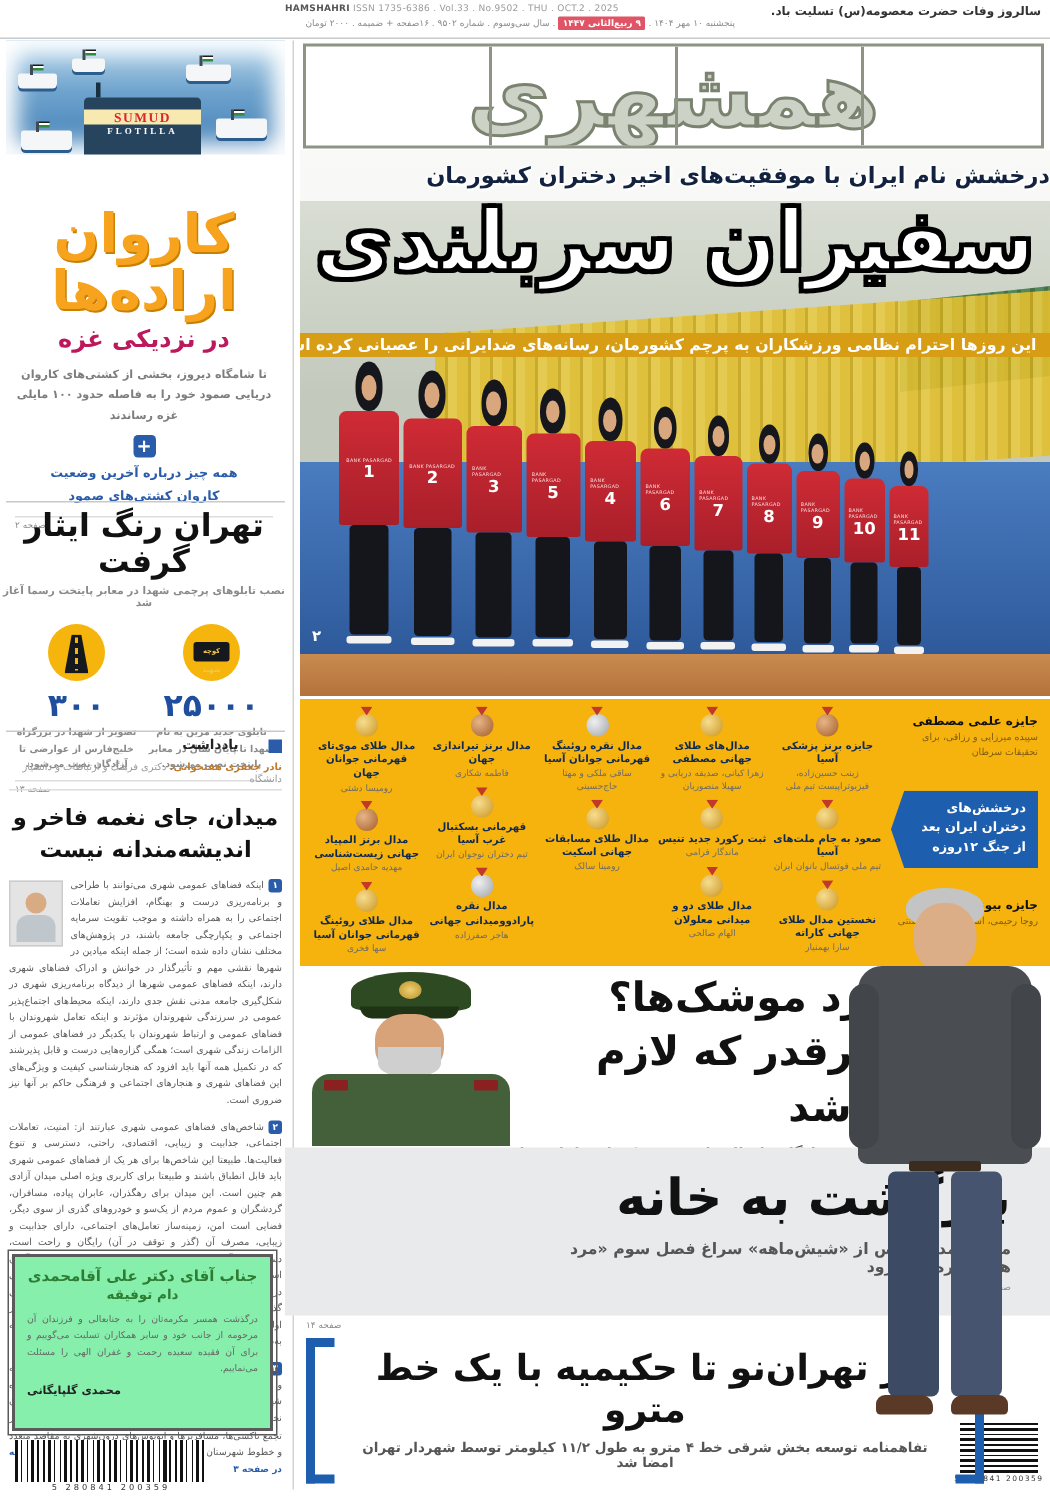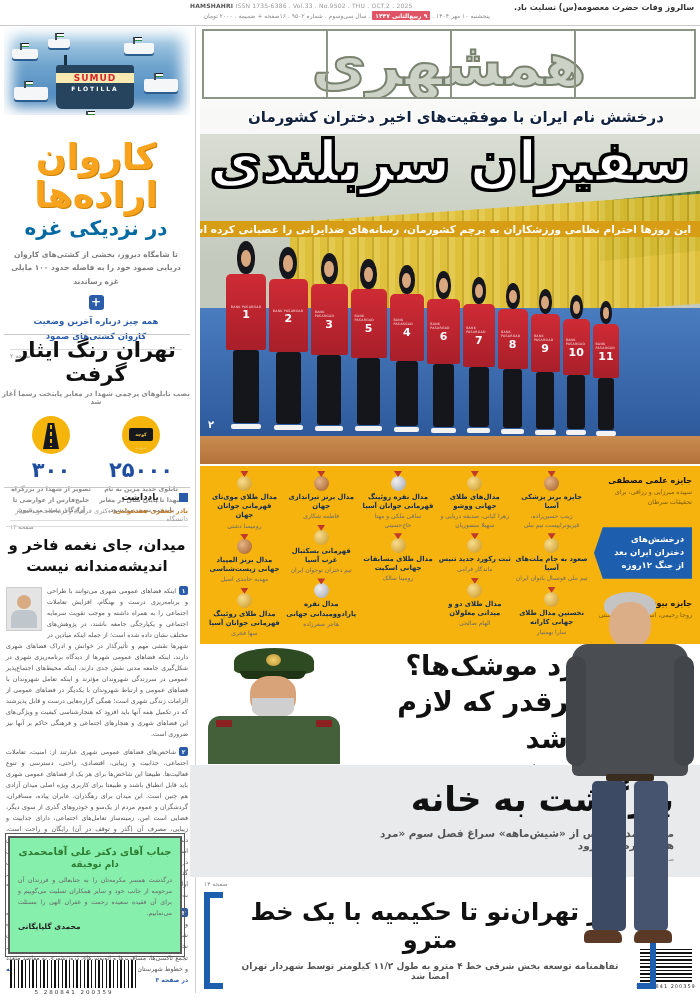--- a/index.html
+++ b/index.html
@@ -17,35 +17,35 @@
   .hdr-date .red{background:#e05566;color:#fff;padding:1px 3px;border-radius:1px;font-weight:bold;}
   .hdr-rule{top:25px;left:0;width:700px;}
   .vrule{top:27px;left:195px;width:1px;height:966px;background:#d2d2d2;position:absolute;}
   
   .masthead{left:202px;top:29px;width:494px;height:70px;border:2px solid #8d9484;box-sizing:border-box;
             display:flex;align-items:center;justify-content:center;background:#fff;overflow:hidden;}
   .mast-word{font-size:60px;font-weight:bold;color:#cdd2c7;-webkit-text-stroke:2px #7a8270;
              text-shadow:0 0 1px #7a8270;line-height:1;}
   .mast-line{position:absolute;top:0;bottom:0;width:2px;background:#8d9484;}
   
-  .ships{left:4px;top:27px;width:186px;height:88px;background:linear-gradient(180deg,#bcd9ec 0%,#6ea3cd 45%,#3f7db5 100%);
-         box-shadow:inset 0 0 14px 8px #fff;overflow:hidden;}
+  .ships{left:4px;top:27px;width:186px;height:76px;background:linear-gradient(180deg,#bcd9ec 0%,#6ea3cd 45%,#3f7db5 100%);
+         box-shadow:inset 0 0 14px 8px #fff;overflow:hidden;font-family:Liberation Serif, serif;}
   .boat{position:absolute;background:#f4f6f8;border-radius:2px 2px 3px 3px;box-shadow:0 2px 0 #2c5d8f;}
   .boat::before{content:"";position:absolute;top:-6px;left:30%;width:2px;height:7px;background:#404a52;}
   .boat::after{content:"";position:absolute;top:-6px;left:calc(30% + 2px);width:7px;height:4px;
                background:linear-gradient(180deg,#1b1b1b 33%,#fff 33% 66%,#2e8b3a 66%);}
   .bigship{position:absolute;left:52px;top:38px;width:78px;height:44px;background:#27445f;border-radius:3px 3px 6px 6px;text-align:center;}
   .bigship .sumud{display:block;margin-top:8px;background:#f7e9b0;color:#d8262c;font-weight:bold;font-size:9px;letter-spacing:1px;}
   .bigship .flot{display:block;margin-top:2px;color:#fff;font-weight:bold;font-size:6px;letter-spacing:2px;}
   .bigship::before{content:"";position:absolute;top:-10px;left:8px;width:3px;height:10px;background:#18303f;}
   
   .gaza{left:0;top:138px;width:192px;text-align:center;}
   .gaza-orange{font-size:36px;line-height:1.05;font-weight:bold;color:#f8a31d;
                text-shadow:1px 1px 0 #c97f00;}
-  .gaza-black{font-size:20px;font-weight:bold;color:#0369a1;margin-top:2px;}
+  .gaza-black{font-size:16px;font-weight:bold;color:#be185d;margin-top:2px;}
   .gaza-body{margin:8px auto 0;width:170px;font-size:7.5px;line-height:1.8;color:#7d7d7d;font-weight:bold;}
   .plus{display:inline-block;margin-top:7px;width:15px;height:15px;background:#2a5caa;color:#fff;border-radius:3px;
         font-size:12px;font-weight:bold;line-height:15px;}
   .gaza-link{margin:4px auto 0;width:150px;font-size:8.5px;font-weight:bold;color:#2a5caa;line-height:1.7;}
   
   .tehran{left:0;top:338px;width:192px;text-align:center;}
   .teh-title{font-size:21px;font-weight:bold;color:#111;}
   .teh-sub{margin-top:4px;font-size:7px;color:#8a8a8a;font-weight:bold;}
   .stats{display:flex;direction:rtl;justify-content:space-around;margin-top:10px;padding:0 6px;}
   .stat{width:84px;}
@@ -99,21 +99,21 @@
   .players{position:absolute;left:26px;bottom:18px;display:flex;align-items:flex-end;gap:3px;}
   .player{display:flex;flex-direction:column;align-items:center;}
   .hijab{width:46%;height:16%;background:#16161d;border-radius:50% 50% 46% 46%;position:relative;}
   .face{position:absolute;left:22%;top:26%;width:56%;height:52%;background:#d9a77e;border-radius:50%;}
   .jersey{width:100%;height:37%;background:linear-gradient(180deg,#cf2b35,#a81f2a);border-radius:5px 5px 2px 2px;
           display:flex;flex-direction:column;align-items:center;justify-content:center;color:#fff;}
   .jbrand{font-size:4px;transform:scale(.8);letter-spacing:.3px;opacity:.85;}
   .jnum{font-weight:bold;font-size:11px;line-height:1;}
   .legs{width:64%;height:36%;background:#15151c;border-radius:3px;}
   .pshoes{width:74%;height:5px;background:#f2f2f2;border-radius:2px;margin-top:1px;}
-  .kicker{position:absolute;top:8px;left:12px;right:0;text-align:center;font-size:15px;font-weight:bold;color:#13233f;direction:rtl;
+  .kicker{position:absolute;top:8px;left:12px;right:0;text-align:right;font-size:15px;font-weight:bold;color:#13233f;direction:rtl;
           text-shadow:0 0 4px #fff,0 0 6px #fff,1px 1px 0 #fff,-1px -1px 0 #fff;}
   .lead-head{position:absolute;top:28px;left:0;right:0;text-align:center;font-size:56px;font-weight:bold;color:#fff;direction:rtl;line-height:1.2;
              -webkit-text-stroke:2.5px #000;text-shadow:2px 2px 0 #000,-2px 2px 0 #000,2px -2px 0 #000,-2px -2px 0 #000;}
   .lead-sub{position:absolute;top:118px;left:0;right:0;text-align:center;direction:rtl;}
   .lead-sub span{background:#d79e15;color:#fff;font-weight:bold;font-size:10.5px;padding:2px 9px;white-space:nowrap;}
   .photo-pg{position:absolute;left:8px;bottom:34px;color:#fff;font-weight:bold;font-size:10px;}
   
   .band{left:200px;top:466px;width:500px;height:178px;background:#f6b20d;box-sizing:border-box;padding:10px 8px 4px;
         display:flex;direction:rtl;gap:6px;}
   .spcol{width:98px;flex:none;text-align:right;}
@@ -432,21 +432,21 @@
           </div>
           <div class="mitem">
             <span class="medal gold"></span>
             <div class="mt">نخستین مدال طلای جهانی کاراته</div>
             <div class="mn">سارا بهمنیار</div>
           </div>
         </div>
         <div class="mcol">
           <div class="mitem">
             <span class="medal gold"></span>
-            <div class="mt">مدال‌های طلای جهانی ووشو</div>
+            <div class="mt">مدال‌های طلای جهانی مصطفی</div>
             <div class="mn">زهرا کیانی، صدیقه دریایی و سهیلا منصوریان</div>
           </div>
           <div class="mitem">
             <span class="medal gold"></span>
             <div class="mt">ثبت رکورد جدید تنیس</div>
             <div class="mn">ماندگار فرامی</div>
           </div>
           <div class="mitem">
             <span class="medal gold"></span>
             <div class="mt">مدال طلای دو و میدانی معلولان</div>

